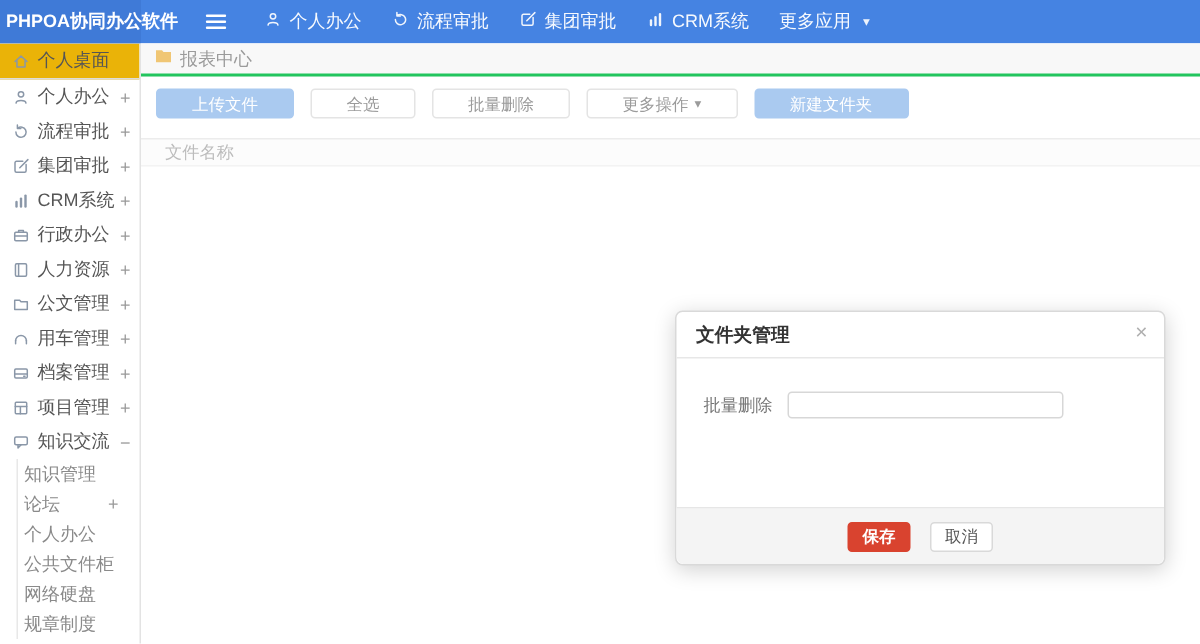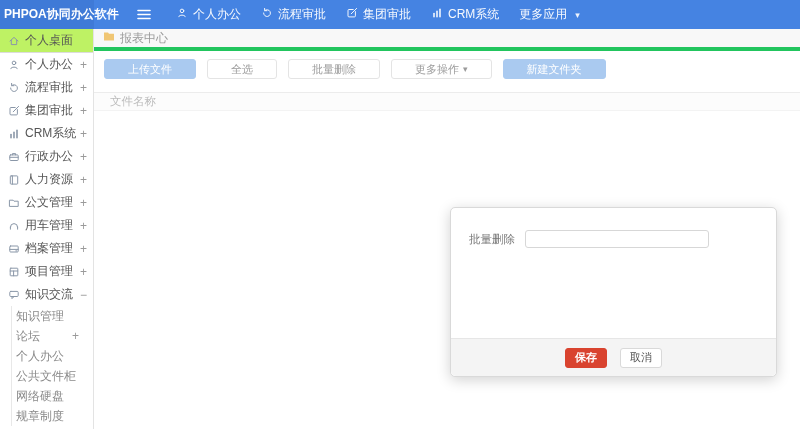--- a/index.html
+++ b/index.html
@@ -21,30 +21,30 @@
   .nav-item .caret { font-size:9px; margin-left:3px; color:rgba(255,255,255,.9); }
   .nav-item svg { opacity:.92; }
 
   
   .sidebar { position:absolute; left:0; top:29px; width:94px; bottom:0;
     background:#fff; border-right:1px solid #e3e3e3; overflow:hidden; }
   .side-item { height:23px; display:flex; align-items:center; gap:5px;
     padding-left:8px; padding-right:4px; color:#555; cursor:pointer; position:relative; }
   .side-item .sicon { color:#8a97a8; display:flex; align-items:center; }
   .side-item .expand { position:absolute; right:6px; color:#9a9a9a; font-size:12px; }
-  .side-item.active { background:#bef264; border-bottom:1px solid #dcdcdc; height:24px; }
+  .side-item.active { background:#eab308; border-bottom:1px solid #dcdcdc; height:24px; }
   .submenu { margin-left:11px; border-left:1px solid #e8e8e8; }
   .sub-item { height:20px; display:flex; align-items:center; padding-left:4px;
     color:#8a8a8a; cursor:pointer; position:relative; font-size:12px; }
   .sub-item .expand { position:absolute; right:14px; color:#9a9a9a; }
 
   
   .content { position:absolute; left:94px; top:29px; right:0; bottom:0; background:#fff; }
   .breadcrumb { height:22px; background:#f8f8f8; display:flex; align-items:center;
-    gap:5px; padding-left:9px; color:#9b9b9b; border-bottom:4px solid #22c55e; }
+    gap:5px; padding-left:9px; color:#9b9b9b; border-bottom:2px solid #22c55e; }
   .toolbar { display:flex; align-items:center; gap:11px; padding:8px 0 8px 10px; }
   .btn { height:20px; display:inline-flex; align-items:center; gap:4px;
     padding:0 23px; border-radius:3px; font-size:11px; cursor:pointer;
     border:1px solid transparent; white-space:nowrap; }
   .btn.primary { background:var(--primary-light,#aacaf0); color:#fff; border-color:var(--primary-light,#aacaf0); }
   .btn.default { background:#fff; color:#9b9b9b; border-color:#e4e4e4; }
   .btn .caret { font-size:9px; color:#9b9b9b; }
   .table-head { margin-top:5px; border-top:1px solid #ececec; border-bottom:1px solid #f3f3f3;
     background:#fcfcfc; height:19px; display:flex; align-items:center; }
   .th { padding-left:16px; color:#bcbcbc; font-size:11.5px; }
@@ -285,20 +285,24 @@
       <button class="btn primary">
         <span>新建文件夹</span>
       </button>
     </div>
   <div class="table-head">
       <span class="th">文件名称</span>
     </div>
 </div>
 
 <div class="modal">
+  <div class="modal-header">
+    <span class="modal-title">文件夹管理</span>
+    <span class="modal-close">×</span>
+  </div>
   <div class="modal-body">
     <div class="field-row">
       <span class="field-label">批量删除</span>
       <input class="field-input" type="text" value="" style="">
     </div>
   </div>
   <div class="modal-footer">
     <button class="btn-save">保存</button>
     <button class="btn-cancel">取消</button>
   </div>

